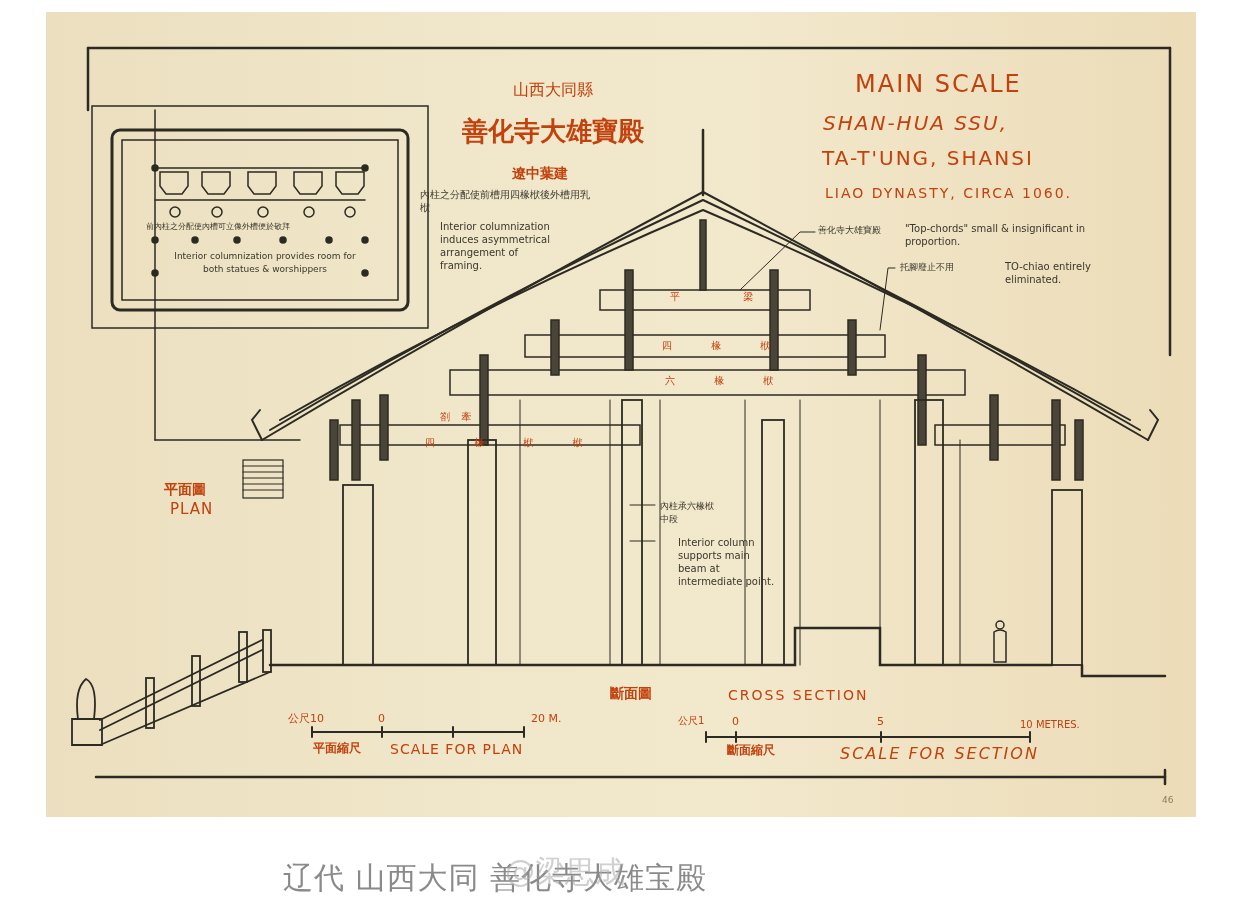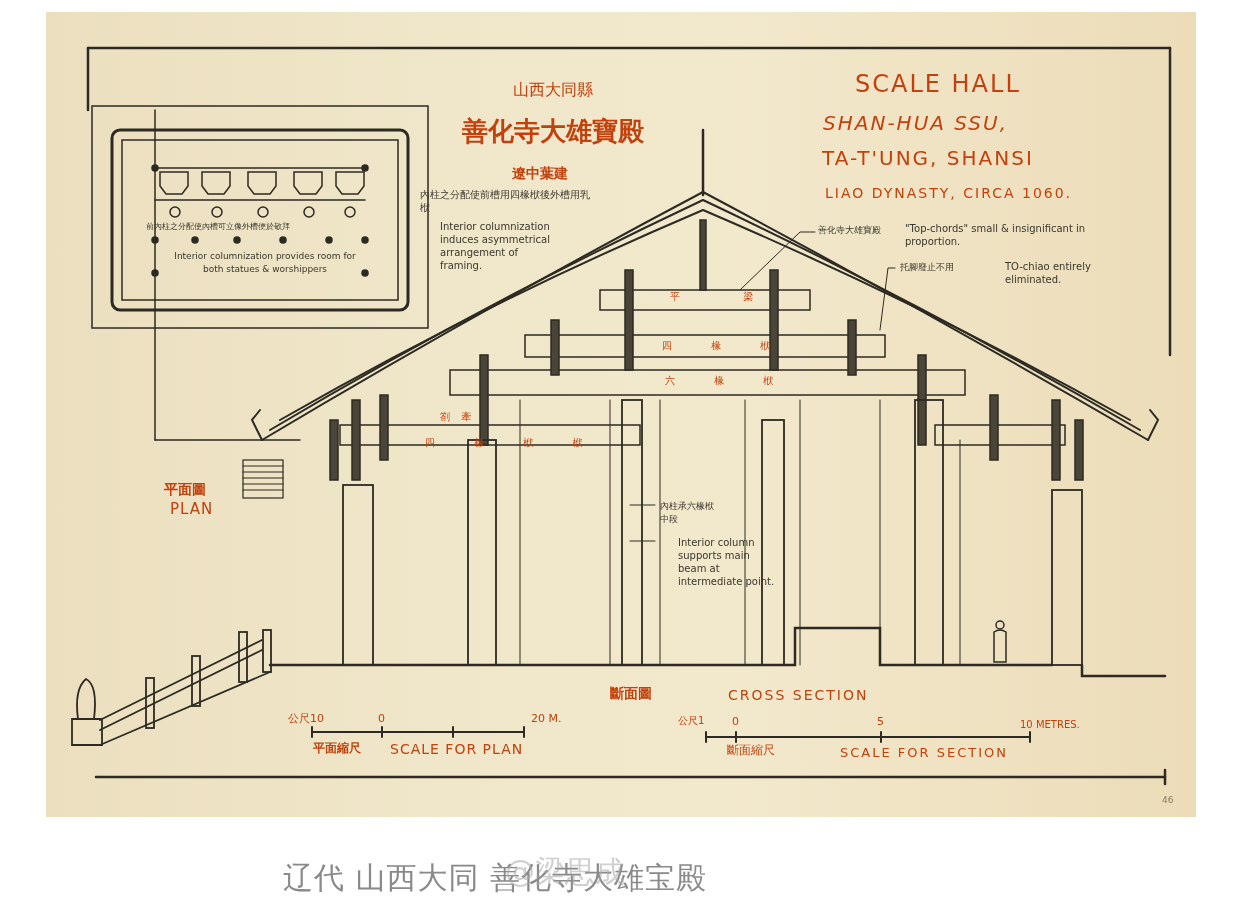--- a/index.html
+++ b/index.html
@@ -159,21 +159,21 @@
     <path d="M815 232 L800 232 L740 290"></path>
     <path d="M895 268 L888 268 L880 330"></path>
     <line x1="630" y1="505" x2="655" y2="505"></line>
     <line x1="630" y1="541" x2="655" y2="541"></line>
   </g>
 </svg>
 
 <div class="t" style="left:513px;top:82px;font-size:16px;">山西大同縣</div>
 <div class="t" style="left:462px;top:118px;font-size:26px;font-weight:bold;">善化寺大雄寶殿</div>
 <div class="t" style="left:512px;top:166px;font-size:14px;font-weight:bold;">遼中葉建</div>
-<div class="t title-en" style="left:855px;top:72px;font-size:24px;">SCALE HALL</div>
+<div class="t title-en" style="left:855px;top:72px;font-size:24px;">MAIN SCALE</div>
 <div class="t title-en" style="left:823px;top:113px;font-size:20px;font-style:italic;">SHAN-HUA SSU,</div>
 <div class="t title-en" style="left:822px;top:148px;font-size:20px;">TA-T'UNG, SHANSI</div>
 <div class="t title-en" style="left:825px;top:186px;font-size:14px;">LIAO DYNASTY, CIRCA 1060.</div>
 
 <div class="t hand" style="left:420px;top:188px;width:170px;font-size:10px;">內柱之分配使前槽用四椽栿後外槽用乳栿</div>
 <div class="t hand" style="left:440px;top:220px;width:110px;">Interior columnization induces asymmetrical arrangement of framing.</div>
 <div class="t hand" style="left:818px;top:224px;font-size:9px;">善化寺大雄寶殿</div>
 <div class="t hand" style="left:905px;top:222px;width:190px;">"Top-chords" small &amp; insignificant in proportion.</div>
 <div class="t hand" style="left:900px;top:261px;font-size:9px;">托腳廢止不用</div>
 <div class="t hand" style="left:1005px;top:260px;width:130px;">TO-chiao entirely eliminated.</div>
@@ -195,19 +195,19 @@
 <div class="t" style="left:508px;top:713px;font-size:11px;margin-left:23px;">20 M.</div>
 <div class="t" style="left:313px;top:742px;font-size:12px;font-weight:bold;">平面縮尺</div>
 <div class="t" style="left:390px;top:742px;font-size:14px;letter-spacing:1px;">SCALE FOR PLAN</div>
 
 <div class="t" style="left:610px;top:686px;font-size:14px;font-weight:bold;">斷面圖</div>
 <div class="t" style="left:728px;top:688px;font-size:14px;letter-spacing:2px;">CROSS SECTION</div>
 <div class="t" style="left:678px;top:716px;font-size:10px;">公尺1</div>
 <div class="t" style="left:732px;top:716px;font-size:11px;">0</div>
 <div class="t" style="left:877px;top:716px;font-size:11px;">5</div>
 <div class="t" style="left:1020px;top:720px;font-size:10px;">10 METRES.</div>
-<div class="t" style="left:727px;top:744px;font-size:12px;font-weight:normal;">斷面縮尺</div>
-<div class="t" style="left:840px;top:746px;font-size:13px;letter-spacing:2px;">SCALE FOR SECTION</div>
+<div class="t" style="left:727px;top:744px;font-size:12px;font-weight:bold;">斷面縮尺</div>
+<div class="t" style="left:840px;top:746px;font-size:16px;letter-spacing:2px;font-style:italic;">SCALE FOR SECTION</div>
 
 <div class="t" style="left:1162px;top:796px;font-size:9px;color:#8a7d5e;">46</div>
 
 <div class="caption">辽代 山西大同 善化寺大雄宝殿</div>
 <div class="watermark">@梁思成</div>
 
 </body></html>

